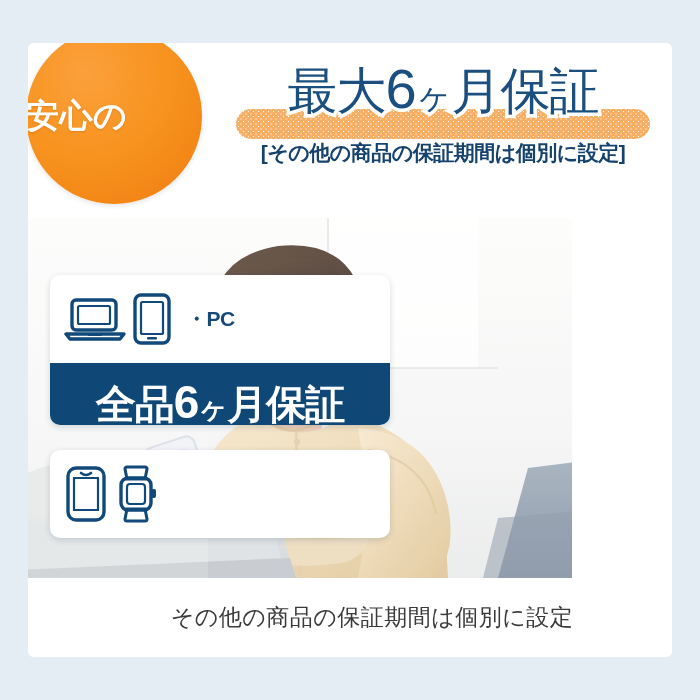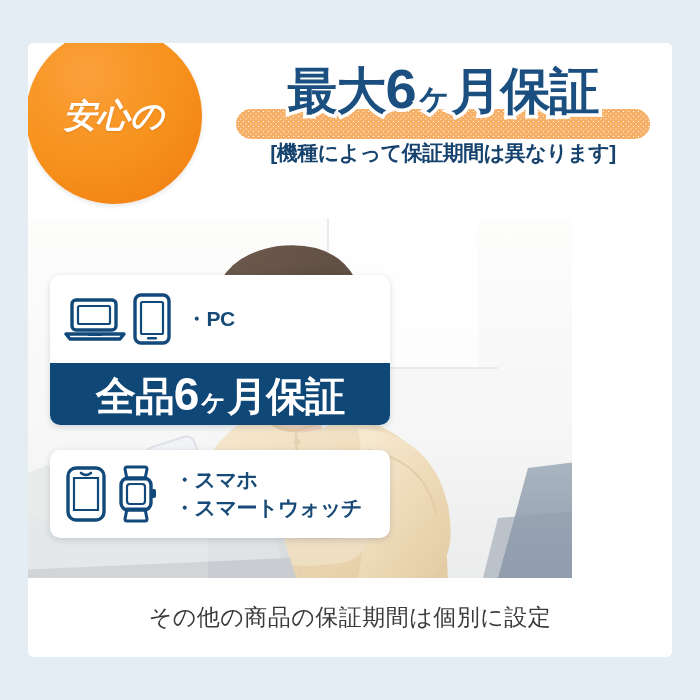--- a/index.html
+++ b/index.html
@@ -53,21 +53,21 @@
       radial-gradient(#ffffff 0.9px, transparent 1px),
       radial-gradient(#ffffff 0.9px, transparent 1px);
     background-size: 5px 5px, 5px 5px;
     background-position: 0 0, 2.5px 2.5px;
     opacity: .95;
   }
   .headline {
     position: relative;
     font-size: 50px;
     line-height: 1;
-    font-weight: bold;
+    font-weight: normal;
     color: #1a4f80;
     letter-spacing: -1px;
     -webkit-text-stroke: 7px #ffffff;
     paint-order: stroke fill;
     white-space: nowrap;
   }
   .headline .big-num { font-size: 56px; }
   .headline .small-ke { font-size: 36px; }
 
   .subhead {
@@ -87,25 +87,23 @@
   .badge {
     position: absolute;
     left: -2px;
     top: -15px;
     width: 176px;
     height: 176px;
     border-radius: 50%;
     background: radial-gradient(circle at 34% 26%, #fba03b 0%, #f7931e 48%, #f07c10 100%);
     box-shadow: 0 2px 5px rgba(0,0,0,.10);
     display: flex;
-    flex-direction: row;
-    align-items: center;
+    flex-direction: column;
     justify-content: center;
     z-index: 5;
-    font-style: italic;
   }
   .badge-line {
     color: #ffffff;
     font-size: 33px;
     font-weight: bold;
     line-height: 1.22;
     letter-spacing: 0.5px;
     text-shadow: 0 1px 2px rgba(190,90,0,.35);
     white-space: nowrap;
   }
@@ -155,21 +153,21 @@
     font-size: 21px;
     font-weight: bold;
     line-height: 1.32;
     letter-spacing: -0.5px;
     white-space: nowrap;
   }
   .card-banner {
     background: #0f4877;
     height: 62px;
     display: flex;
-    align-items: center;
+    align-items: flex-end;
     justify-content: center;
   }
   .card-banner-text {
     color: #ffffff;
     font-size: 40px;
     font-weight: bold;
     letter-spacing: -1px;
     line-height: 1;
     white-space: nowrap;
   }
@@ -180,41 +178,42 @@
   .footer {
     position: absolute;
     left: 0;
     top: 535px;
     width: 644px;
     height: 79px;
     background: #ffffff;
     display: flex;
     align-items: center;
     justify-content: center;
+    padding-left: 22px;
   }
   .footer-text {
     font-size: 23px;
     color: #3a3a3a;
     letter-spacing: 0.5px;
     white-space: nowrap;
   }
 </style>
 </head>
 <body>
 
 <div id="banner">
 
   <div class="header-zone">
 
     <div class="headline-wrap">
       <div class="headline-hl"></div>
       <div class="headline"><span>最大</span><span class="big-num">6</span><span class="small-ke">ヶ</span><span>月保証</span></div>
     </div>
 
-    <div class="subhead">[機種によって保証期間は異なります]</div>
+    <div class="subhead">[その他の商品の保証期間は個別に設定]</div>
 
     <div class="badge">
       <div class="badge-line">安心の</div>
     </div>
   </div>
 
   <div class="photo-band">
     <svg width="644" height="360" viewBox="0 0 644 360">
       <defs>
         <linearGradient id="roomBg" x1="0" y1="0" x2="0" y2="1">
@@ -348,24 +347,20 @@
             <path d="M17 8 q5 4 10 0" fill="none" stroke="#11497a" stroke-width="2.6" stroke-linecap="round"></path>
           </svg>
           <svg width="46" height="58" viewBox="0 0 46 58">
             <path d="M13 14 L11 4 q0 -2 2 -2 h18 q2 0 2 2 l-2 10 Z" fill="none" stroke="#11497a" stroke-width="3"></path>
             <path d="M13 44 L11 54 q0 2 2 2 h18 q2 0 2 -2 l-2 -10 Z" fill="none" stroke="#11497a" stroke-width="3"></path>
             <rect x="7" y="13" width="30" height="32" rx="7" fill="none" stroke="#11497a" stroke-width="3.4"></rect>
             <rect x="13" y="19" width="18" height="20" rx="3" fill="none" stroke="#11497a" stroke-width="2.2"></rect>
             <rect x="37" y="24" width="5" height="9" rx="2" fill="#11497a"></rect>
           </svg>
         </div>
-        <div class="bullets">
-          <div>・スマホ</div>
-          <div>・スマートウォッチ</div>
-        </div>
       </div>
     </div>
   </div>
 
   <div class="footer">
     <div class="footer-text">その他の商品の保証期間は個別に設定</div>
   </div>
 
 </div>
 

